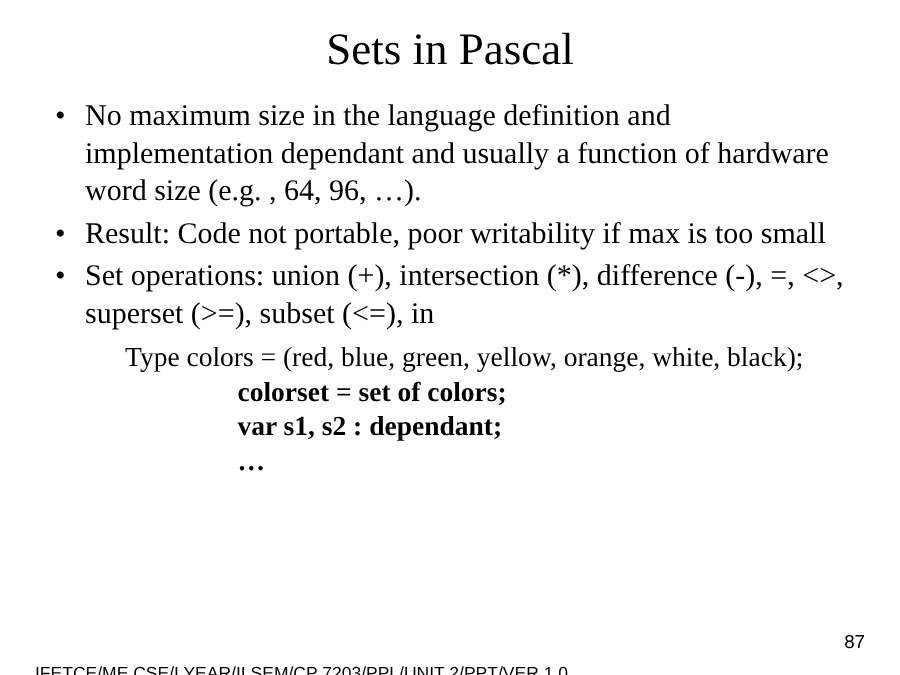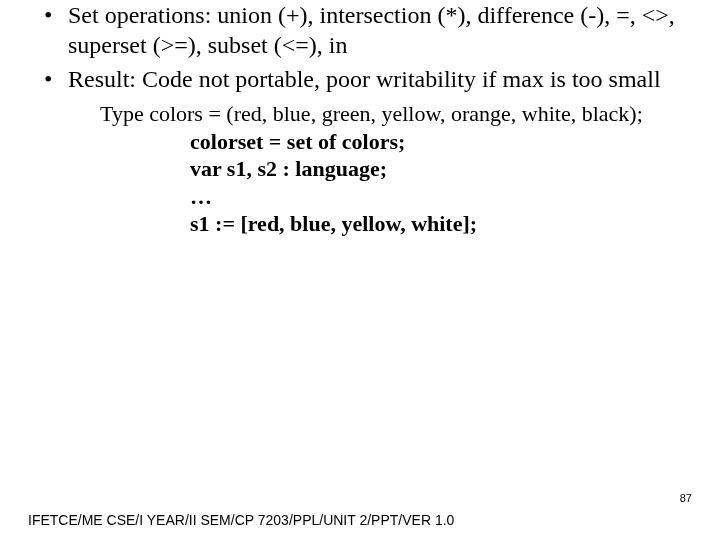--- a/index.html
+++ b/index.html
@@ -55,46 +55,47 @@
     white-space: pre;
   }
   .code-indent {
     padding-left: 90px;
     font-weight: bold;
   }
   .page-num {
     position: absolute;
     right: 28px;
     bottom: 36px;
-    font-size: 11px;
+    font-size: 15px;
     font-family: Arial, Helvetica, sans-serif;
   }
   .footer {
     position: absolute;
     left: 28px;
     bottom: 12px;
     font-size: 14px;
     font-family: Arial, Helvetica, sans-serif;
   }
 </style>
 </head>
 <body>
 
 <div class="slide">
 
+  <div class="title">Sets in Pascal</div>
 
   <ul class="bullets">
+    <li>No maximum size in the language definition and implementation dependant and usually a function of hardware word size (e.g. , 64, 96, …).</li>
+    <li>Result: Code not portable, poor writability if max is too small</li>
     <li>Set operations: union (+), intersection (*), difference (-), =, &lt;&gt;, superset (&gt;=), subset (&lt;=), in</li>
-    <li>Result: Code not portable, poor writability if max is too small</li>
   </ul>
 
   <div class="code-block">
     <div class="code-line">Type colors = (red, blue, green, yellow, orange, white, black);</div>
     <div class="code-line code-indent">colorset = set of colors;</div>
-    <div class="code-line code-indent">var s1, s2 : language;</div>
+    <div class="code-line code-indent">var s1, s2 : dependant;</div>
     <div class="code-line code-indent">…</div>
-    <div class="code-line code-indent">s1 := [red, blue, yellow, white];</div>
   </div>
 
   <div class="page-num">87</div>
   <div class="footer">IFETCE/ME CSE/I YEAR/II SEM/CP 7203/PPL/UNIT 2/PPT/VER 1.0</div>
 
 </div>
 
 </body></html>

